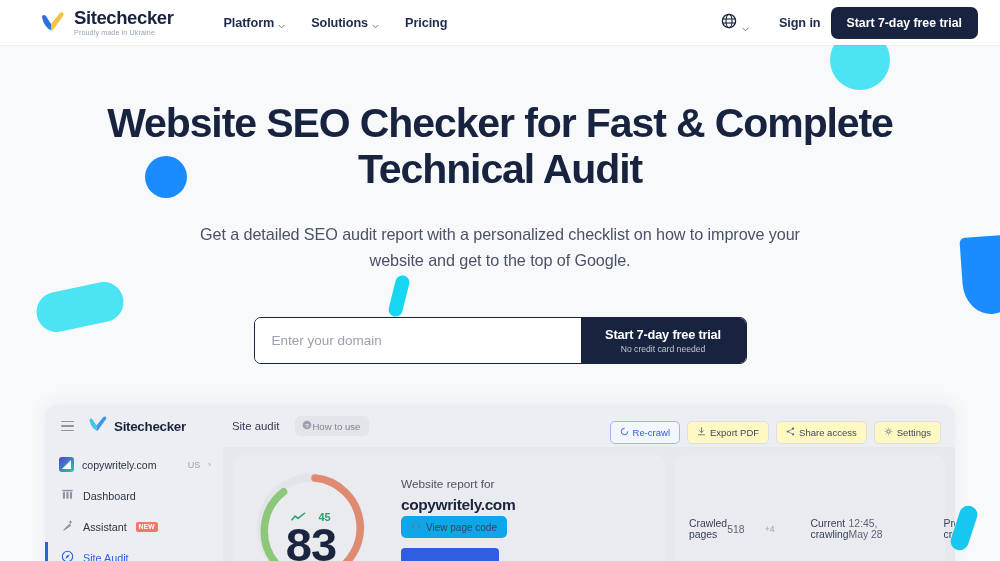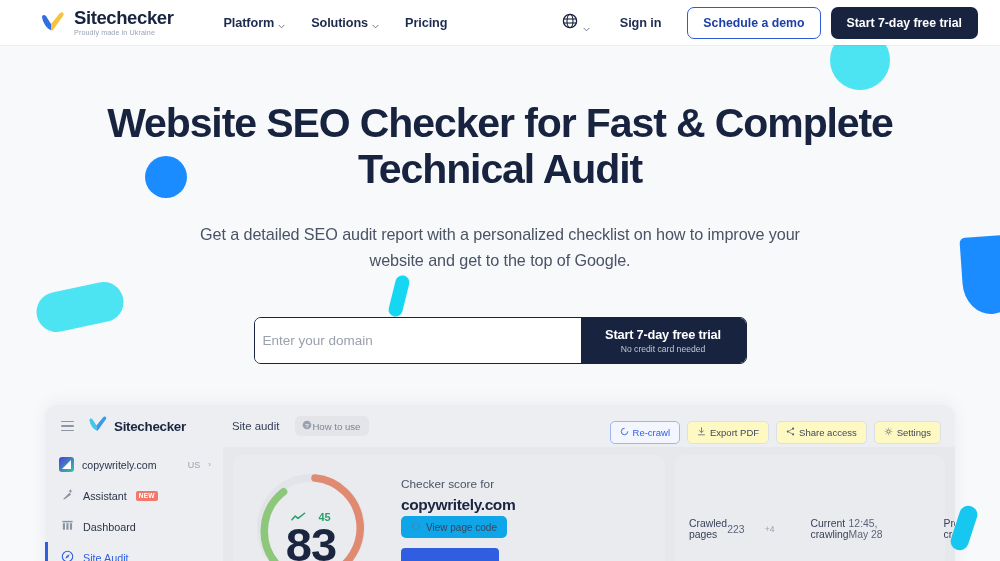--- a/index.html
+++ b/index.html
@@ -101,21 +101,21 @@
 
   
   .form-wrap { display: flex; justify-content: center; margin-top: 44px; position: relative; z-index: 4; }
   .form {
     display: flex; width: 493px; height: 47px;
     border: 1.6px solid #17233f; border-radius: 7px;
     overflow: hidden; background: #fff;
   }
   .form input {
     flex: 1; border: none; outline: none; background: #fff;
-    padding: 0 8px; font-size: 13.5px; color: #17233f;
+    padding: 0 17px; font-size: 13.5px; color: #17233f;
     font-family: "Liberation Sans", sans-serif;
   }
   .form input::placeholder { color: #9aa0ac; }
   .form-cta {
     width: 165px; background: #17233f; color: #fff;
     display: flex; flex-direction: column; align-items: center; justify-content: center;
     cursor: pointer; gap: 2px;
   }
   .form-cta .t1 { font-size: 12.8px; font-weight: bold; letter-spacing: -0.2px; }
   .form-cta .t2 { font-size: 8.6px; color: #c2c8d4; }
@@ -281,21 +281,20 @@
         </svg>
       </span>
       <span class="caret-glyph">
         <svg width="7" height="7" viewBox="0 0 8 8">
             <path d="M1 2.5 L4 5.5 L7 2.5" stroke="#6b7384" stroke-width="1.1" fill="none" stroke-linecap="round"></path>
           </svg>
       </span>
     </div>
 
     <div class="signin">Sign in</div>
-    <button class="btn-outline">Schedule a demo</button>
     <button class="btn-solid">Start 7-day free trial</button>
   </div>
 
   <div class="hero">
     <div class="deco deco-circle-headline"></div>
     <h1>Website SEO Checker for Fast &amp; Complete Technical Audit</h1>
     <p>Get a detailed SEO audit report with a personalized checklist on how to improve your website and get to the top of Google.</p>
 
     <div class="deco deco-cyan-slash"></div>
 
@@ -384,38 +383,38 @@
         <div class="side-site">
           <span class="site-icon"></span>
           <span>copywritely.com</span>
           <span class="us">US</span>
           <span class="arr">›</span>
         </div>
 
         <div class="side-item">
           <span>
             <svg width="13" height="13" viewBox="0 0 14 14">
-                <path d="M2 12 L9 5 L11 7 L4 12 Z" fill="#8b93a5"></path>
-                <path d="M10.2 1 L10.9 2.6 L12.5 3.3 L10.9 4 L10.2 5.6 L9.5 4 L7.9 3.3 L9.5 2.6 Z" fill="#8b93a5"></path>
-              </svg>
-          </span>
-          <span>Assistant</span>
-          <span class="badge-new">NEW</span>
-        </div>
-
-        <div class="side-item">
-          <span>
-            <svg width="13" height="13" viewBox="0 0 14 14">
                 <rect x="1.5" y="2" width="11" height="1.6" fill="#8b93a5"></rect>
                 <rect x="2" y="4.5" width="2.3" height="7" fill="#8b93a5"></rect>
                 <rect x="5.8" y="4.5" width="2.3" height="7" fill="#8b93a5"></rect>
                 <rect x="9.6" y="4.5" width="2.3" height="7" fill="#8b93a5"></rect>
               </svg>
           </span>
           <span>Dashboard</span>
+        </div>
+
+        <div class="side-item">
+          <span>
+            <svg width="13" height="13" viewBox="0 0 14 14">
+                <path d="M2 12 L9 5 L11 7 L4 12 Z" fill="#8b93a5"></path>
+                <path d="M10.2 1 L10.9 2.6 L12.5 3.3 L10.9 4 L10.2 5.6 L9.5 4 L7.9 3.3 L9.5 2.6 Z" fill="#8b93a5"></path>
+              </svg>
+          </span>
+          <span>Assistant</span>
+          <span class="badge-new">NEW</span>
         </div>
 
         <div class="side-item active">
           <span>
             <svg width="13" height="13" viewBox="0 0 14 14">
                 <circle cx="7" cy="7" r="5.6" fill="none" stroke="#2f5fe0" stroke-width="1.2"></circle>
                 <path d="M9.4 4.6 L6.2 6.2 L4.6 9.4 L7.8 7.8 Z" fill="#2f5fe0"></path>
               </svg>
           </span>
           <span>Site Audit</span>
@@ -438,38 +437,38 @@
                       <path d="M1 8 L4.5 4 L7.5 6.5 L14.5 1" stroke="#2e9e6b" stroke-width="1.6" fill="none" stroke-linecap="round" stroke-linejoin="round"></path>
                     </svg>
                 </span>
                 <span>45</span>
               </div>
               <div class="gauge-num">83</div>
             </div>
           </div>
 
           <div class="score-info">
-            <div class="score-label">Checker score for</div>
+            <div class="score-label">Website report for</div>
             <div class="score-domain">copywritely.com</div>
             <div class="viewcode">
               <span>
                 <svg width="10" height="10" viewBox="0 0 12 12">
                     <path d="M4 2.5 L1.5 6 L4 9.5 M8 2.5 L10.5 6 L8 9.5" stroke="#6b7384" stroke-width="1.1" fill="none" stroke-linecap="round" stroke-linejoin="round"></path>
                   </svg>
               </span>
               <span>View page code</span>
             </div>
             <div class="blue-btn"></div>
           </div>
         </div>
 
         <div class="card card-right">
           <div class="stat-row">
             <span class="label">Crawled pages</span>
-            <span class="val">223</span>
+            <span class="val">518</span>
             <span class="delta">+4</span>
           </div>
           <div class="stat-row">
             <span class="label">Current crawling</span>
             <span class="val">12:45, May 28</span>
             <span class="delta"></span>
           </div>
           <div class="stat-row">
             <span class="label">Previous crawling</span>
 

